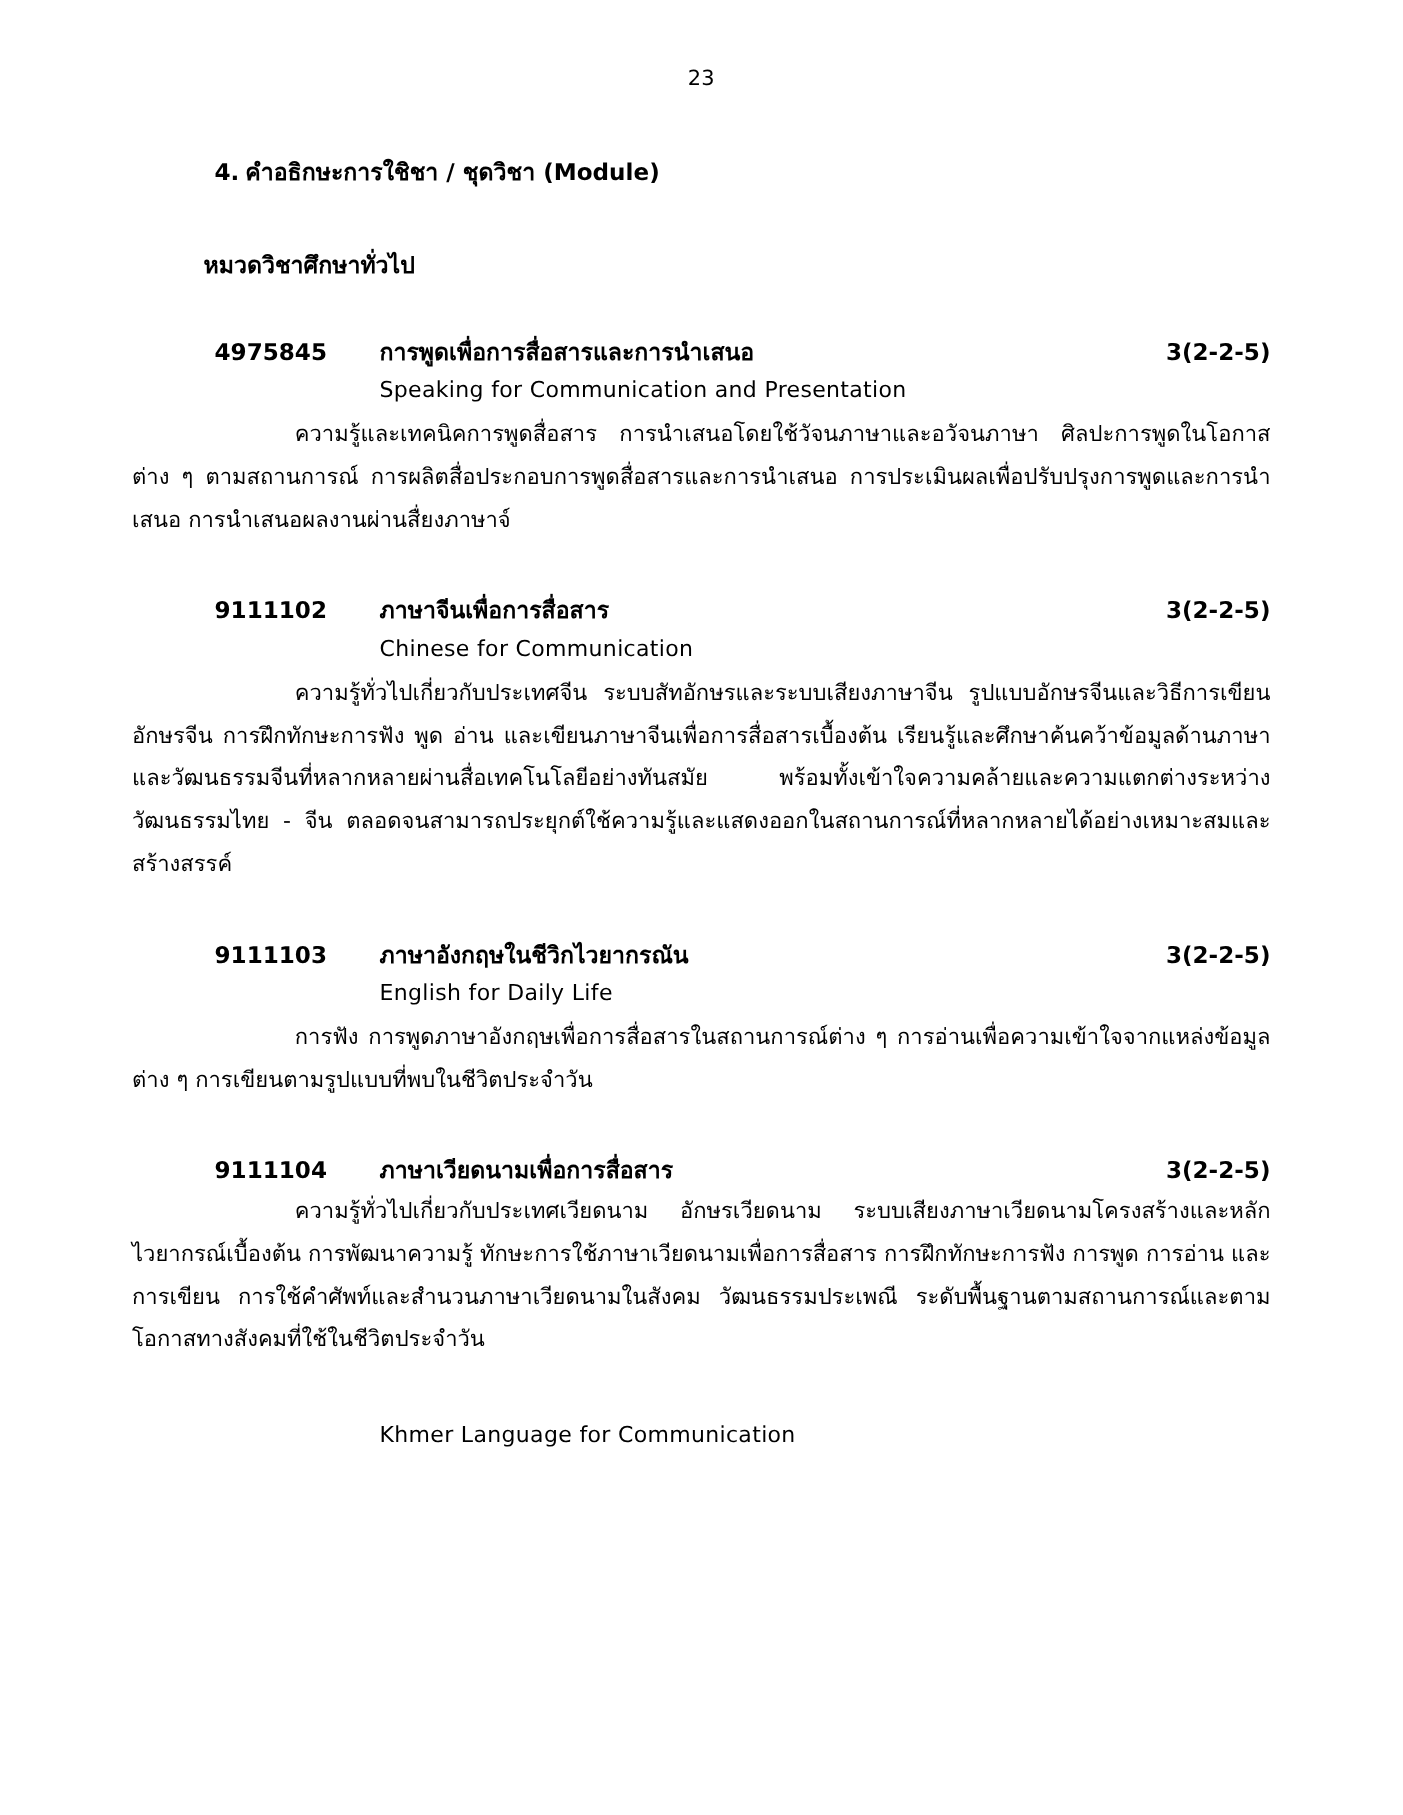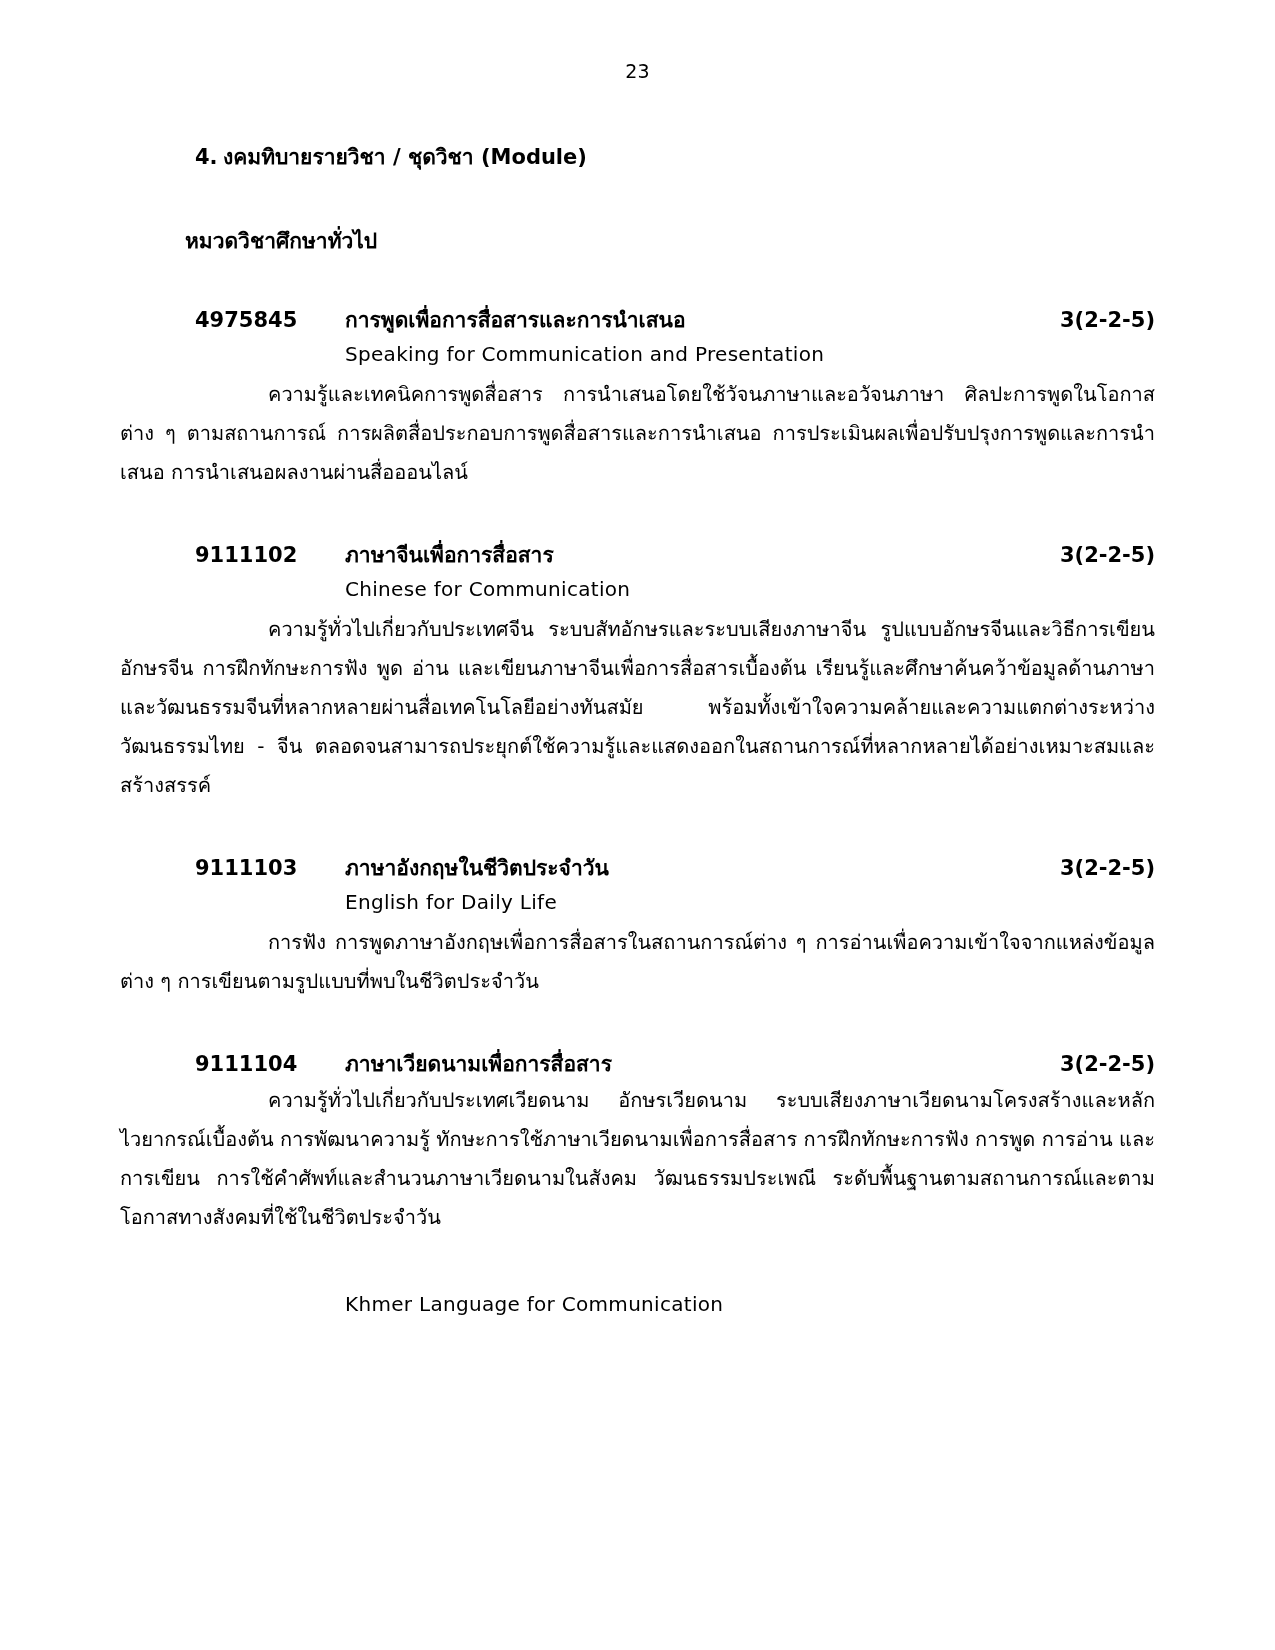--- a/index.html
+++ b/index.html
@@ -88,49 +88,49 @@
   }
 </style>
 </head>
 <body>
 
 <div class="page">
 
   <div class="page-number">23</div>
 
   <div class="section-heading">
-    <span class="num">4.</span><span>งคมทิบายรายวิชา / ชุดวิชา (Module)</span>
+    <span class="num">4.</span><span>คำอธิกษะการใชิชา / ชุดวิชา (Module)</span>
   </div>
 
   <div class="subsection-heading">หมวดวิชาศึกษาทั่วไป</div>
 
   <div class="course-block">
     <div class="course-head">
       <span class="course-code">4975845</span>
       <span class="course-title-th">การพูดเพื่อการสื่อสารและการนำเสนอ</span>
       <span class="course-credits">3(2-2-5)</span>
     </div>
     <div class="course-title-en">Speaking for Communication and Presentation</div>
-    <div class="course-desc">ความรู้และเทคนิคการพูดสื่อสาร การนำเสนอโดยใช้วัจนภาษาและอวัจนภาษา ศิลปะการพูดในโอกาสต่าง ๆ ตามสถานการณ์ การผลิตสื่อประกอบการพูดสื่อสารและการนำเสนอ การประเมินผลเพื่อปรับปรุงการพูดและการนำเสนอ การนำเสนอผลงานผ่านสื่อออนไลน์</div>
+    <div class="course-desc">ความรู้และเทคนิคการพูดสื่อสาร การนำเสนอโดยใช้วัจนภาษาและอวัจนภาษา ศิลปะการพูดในโอกาสต่าง ๆ ตามสถานการณ์ การผลิตสื่อประกอบการพูดสื่อสารและการนำเสนอ การประเมินผลเพื่อปรับปรุงการพูดและการนำเสนอ การนำเสนอผลงานผ่านสื่ยงภาษาจ์</div>
   </div>
 
   <div class="course-block">
     <div class="course-head">
       <span class="course-code">9111102</span>
       <span class="course-title-th">ภาษาจีนเพื่อการสื่อสาร</span>
       <span class="course-credits">3(2-2-5)</span>
     </div>
     <div class="course-title-en">Chinese for Communication</div>
     <div class="course-desc">ความรู้ทั่วไปเกี่ยวกับประเทศจีน ระบบสัทอักษรและระบบเสียงภาษาจีน รูปแบบอักษรจีนและวิธีการเขียนอักษรจีน  การฝึกทักษะการฟัง พูด อ่าน และเขียนภาษาจีนเพื่อการสื่อสารเบื้องต้น เรียนรู้และศึกษาค้นคว้าข้อมูลด้านภาษาและวัฒนธรรมจีนที่หลากหลายผ่านสื่อเทคโนโลยีอย่างทันสมัย พร้อมทั้งเข้าใจความคล้ายและความแตกต่างระหว่างวัฒนธรรมไทย - จีน ตลอดจนสามารถประยุกต์ใช้ความรู้และแสดงออกในสถานการณ์ที่หลากหลายได้อย่างเหมาะสมและสร้างสรรค์</div>
   </div>
 
   <div class="course-block">
     <div class="course-head">
       <span class="course-code">9111103</span>
-      <span class="course-title-th">ภาษาอังกฤษในชีวิตประจำวัน</span>
+      <span class="course-title-th">ภาษาอังกฤษในชีวิกไวยากรณัน</span>
       <span class="course-credits">3(2-2-5)</span>
     </div>
     <div class="course-title-en">English for Daily Life</div>
     <div class="course-desc">การฟัง การพูดภาษาอังกฤษเพื่อการสื่อสารในสถานการณ์ต่าง ๆ การอ่านเพื่อความเข้าใจจากแหล่งข้อมูลต่าง ๆ  การเขียนตามรูปแบบที่พบในชีวิตประจำวัน</div>
   </div>
 
   <div class="course-block">
     <div class="course-head">
       <span class="course-code">9111104</span>
       <span class="course-title-th">ภาษาเวียดนามเพื่อการสื่อสาร</span>

